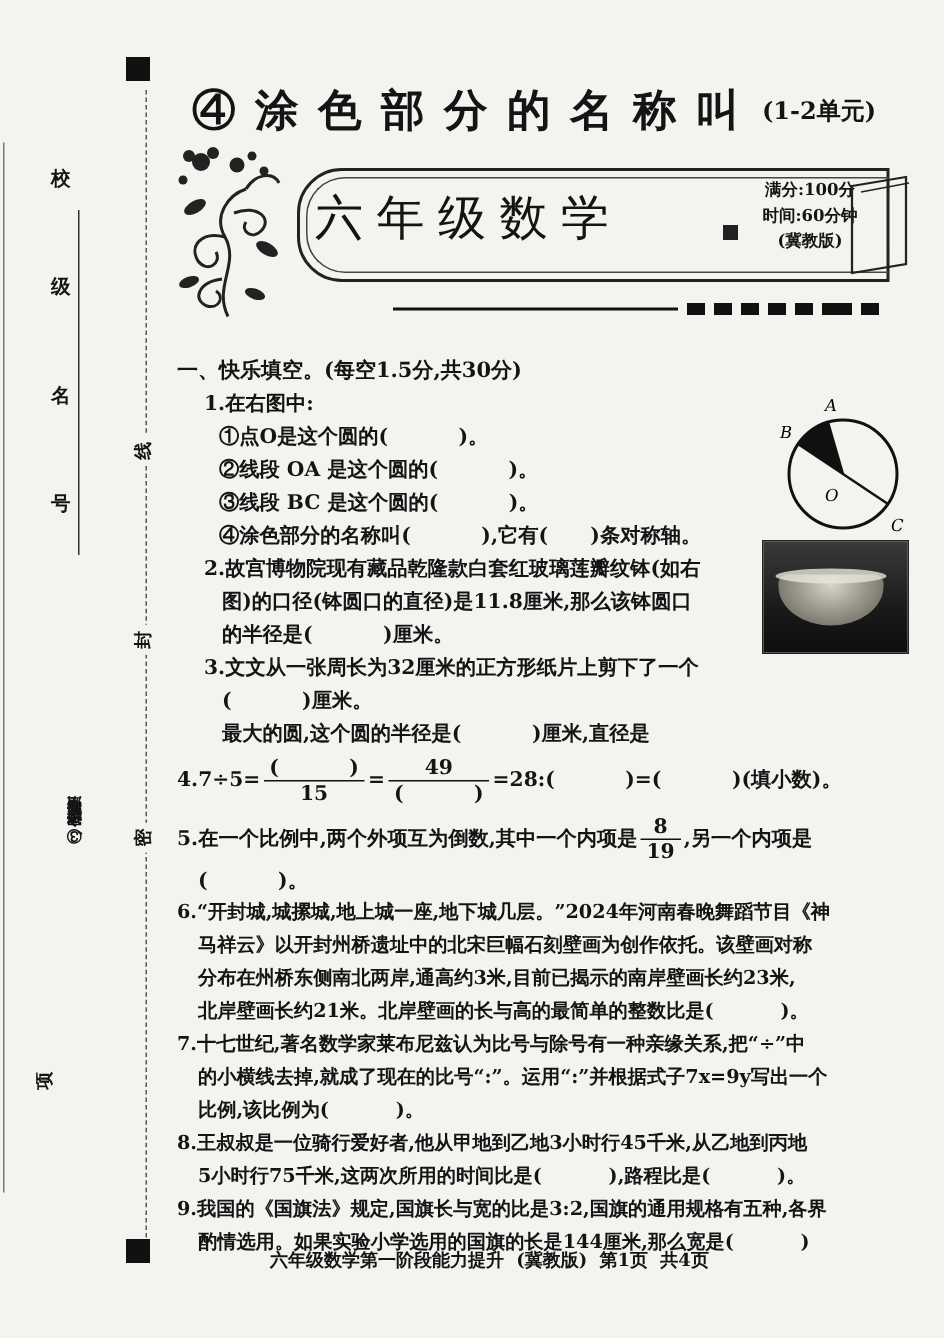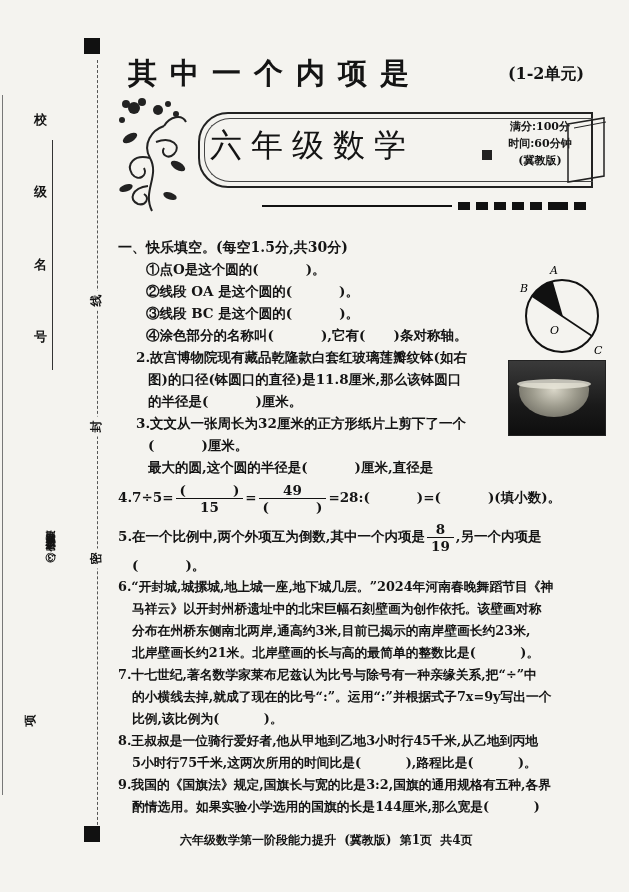--- a/index.html
+++ b/index.html
@@ -163,21 +163,21 @@
     <div class="seal-char" style="top:418px;">封</div>
     <div class="seal-char" style="top:550px;">密</div>
 
     <div class="notice">③字迹清晰,卷面整洁</div>
     <div class="notice-head">项</div>
 
     <div class="sq" style="left:84px;top:826px;width:16px;height:16px;"></div>
   </div>
 
   <div class="title-row">
-    <div class="title-main">其中一个内项是</div>
+    <div class="title-main">④涂色部分的名称叫</div>
     <div class="title-units">(1-2单元)</div>
   </div>
 
   <div class="banner">
     <svg class="flourish" viewBox="0 0 90 118">
       <g fill="none" stroke="#222" stroke-width="2">
         <path d="M40 115 C 30 95, 48 80, 38 62 C 30 48, 40 34, 52 30"></path>
         <path d="M38 62 C 22 58, 14 68, 20 78 C 26 86, 36 80, 32 72"></path>
         <path d="M44 46 C 60 40, 70 50, 62 58 C 56 64, 48 58, 52 52"></path>
         <path d="M36 90 C 20 92, 16 104, 26 108 C 34 110, 38 102, 32 98"></path>
@@ -218,20 +218,21 @@
       <span style="left:268px;width:12px;"></span>
       <span style="left:286px;width:20px;"></span>
       <span style="left:312px;width:12px;"></span>
     </div>
   </div>
 
   <div class="content">
     <div class="section-title">一、快乐填空。(每空1.5分,共30分)</div>
 
     <div class="q">
+      <div class="ind2"><span>1.</span><span>在右图中:</span></div>
       <div class="sub blank">①点O是这个圆的(          )。</div>
       <div class="sub blank">②线段 OA 是这个圆的(          )。</div>
       <div class="sub blank">③线段 BC 是这个圆的(          )。</div>
       <div class="sub blank">④涂色部分的名称叫(          ),它有(      )条对称轴。</div>
     </div>
 
     <div class="q">
       <div class="ind2 blank"><span>2.</span><span>故宫博物院现有藏品乾隆款白套红玻璃莲瓣纹钵(如右</span></div>
       <div class="ind blank" style="padding-left:30px">图)的口径(钵圆口的直径)是11.8厘米,那么该钵圆口</div>
       <div class="blank" style="padding-left:30px">的半径是(          )厘米。</div>

